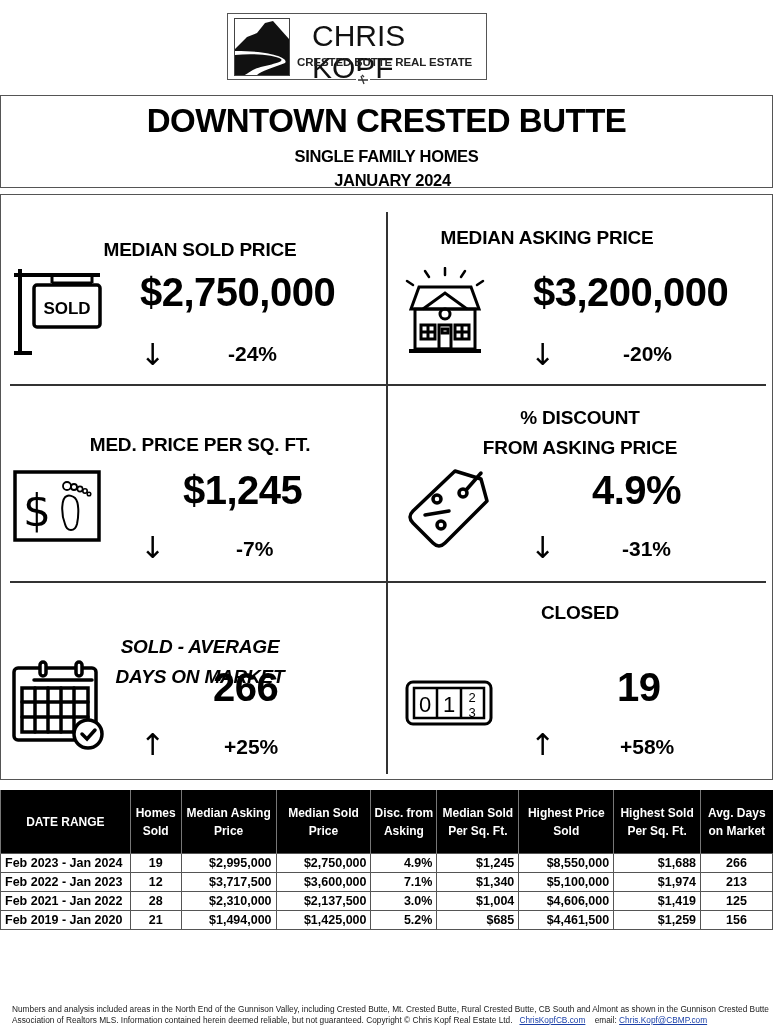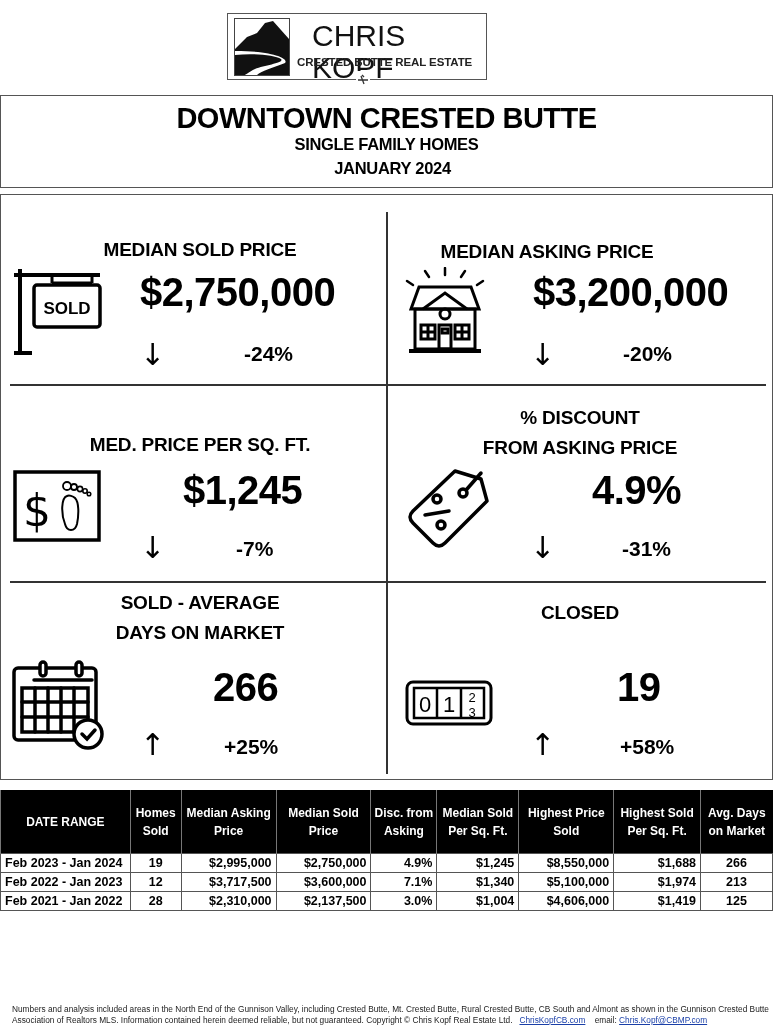--- a/index.html
+++ b/index.html
@@ -9,22 +9,22 @@
 
   
   #logo { left:227px; top:13px; width:260px; height:67px; border:1.5px solid #555; box-sizing:border-box; }
   #logo .mtn { position:absolute; left:6px; top:4px; width:54px; height:56px; border:1px solid #444; background:#fff; overflow:hidden; }
   #logo .name { position:absolute; left:84px; top:6px; font-family:"Liberation Sans", sans-serif; font-size:30px; letter-spacing:0px; line-height:32px; color:#111; }
   #logo .sub { position:absolute; left:69px; top:42px; font-family:Liberation Sans, sans-serif; font-size:11.5px; font-weight:bold; color:#222; letter-spacing:-0.1px;}
   #logo .fly { position:absolute; left:128px; top:57px; width:14px; height:12px; background:#fff; }
 
   
   #titlebox { left:0; top:95px; width:773px; height:93px; border:1.5px solid #555; box-sizing:border-box; text-align:center; }
-  #titlebox .t1 { font-family:"Liberation Sans", sans-serif; font-weight:bold; font-size:29px; margin-top:6px; letter-spacing:-0.5px; }
-  #titlebox .t2 { font-family:"Liberation Sans", sans-serif; font-weight:bold; font-size:16.5px; letter-spacing:-0.3px;}
+  #titlebox .t1 { font-family:"Liberation Sans", sans-serif; font-weight:bold; font-size:33px; margin-top:6px; letter-spacing:-0.5px; }
+  #titlebox .t2 { font-family:"Liberation Sans", sans-serif; font-weight:bold; font-size:16.5px; margin-top:7px; letter-spacing:-0.3px;}
   #titlebox .t3 { font-family:"Liberation Sans", sans-serif; font-weight:bold; font-size:16.5px; margin-top:5px; letter-spacing:-0.3px;padding-left:12px;}
 
   
   #grid { left:0; top:194px; width:773px; height:586px; border:1.5px solid #555; box-sizing:border-box; }
   #vdiv { left:386px; top:212px; width:1.5px; height:562px; background:#333; }
   #hdiv1 { left:10px; top:384px; width:756px; height:1.5px; background:#333; }
   #hdiv2 { left:10px; top:581px; width:756px; height:1.5px; background:#333; }
   .heading { position:absolute; font-family:"Liberation Sans", sans-serif; font-weight:bold; font-size:19px; text-align:center; line-height:30px; letter-spacing:-0.2px; }
   .value { position:absolute; font-family:"Liberation Sans", sans-serif; font-weight:bold; font-size:40px; letter-spacing:-0.5px; }
   .change { position:absolute; font-family:"Liberation Sans", sans-serif; font-weight:bold; font-size:21px; }
@@ -81,25 +81,25 @@
       <line x1="2" y1="86" x2="20" y2="86" stroke="#000" stroke-width="4"></line>
       <line x1="40" y1="8" x2="40" y2="16" stroke="#000" stroke-width="3"></line>
       <line x1="80" y1="8" x2="80" y2="16" stroke="#000" stroke-width="3"></line>
       <line x1="40" y1="16" x2="80" y2="16" stroke="#000" stroke-width="3"></line>
       <rect x="22" y="18" width="66" height="42" rx="3" fill="none" stroke="#000" stroke-width="3.5"></rect>
       <text x="55" y="47" text-anchor="middle" font-family="Liberation Sans, sans-serif" font-weight="bold" font-size="17" fill="#000">SOLD</text>
     </svg>
   </div>
   <div class="value" style="left:140px;top:270px;">$2,750,000</div>
   <div class="arrow" style="left:140px;top:340px;">↓</div>
-  <div class="change" style="left:244px;top:342px;">-24%</div>
-</div>
-
-<div>
-  <div class="heading" style="left:387px;top:237px;width:320px;">MEDIAN ASKING PRICE</div>
+  <div class="change" style="left:228px;top:342px;">-24%</div>
+</div>
+
+<div>
+  <div class="heading" style="left:387px;top:223px;width:320px;">MEDIAN ASKING PRICE</div>
   <div class="icon" style="left:405px;top:267px;">
     <svg width="88" height="92" viewBox="0 0 88 92">
       <g stroke="#000" stroke-width="2.5" fill="none" stroke-linecap="round">
         <line x1="2" y1="14" x2="8" y2="18"></line>
         <line x1="20" y1="4" x2="24" y2="10"></line>
         <line x1="40" y1="1" x2="40" y2="8"></line>
         <line x1="60" y1="4" x2="56" y2="10"></line>
         <line x1="78" y1="14" x2="72" y2="18"></line>
       </g>
       <g stroke="#000" stroke-width="3" fill="none">
@@ -159,21 +159,21 @@
         <line x1="20" y1="52" x2="44" y2="48"></line>
       </g>
     </svg>
   </div>
   <div class="value" style="left:592px;top:468px;">4.9%</div>
   <div class="arrow" style="left:530px;top:533px;">↓</div>
   <div class="change" style="left:622px;top:537px;text-align:right;">-31%</div>
 </div>
 
 <div>
-  <div class="heading" style="left:0;top:588px;width:400px;">
+  <div class="heading" style="left:0;top:632px;width:400px;font-style:italic;">
     <div>SOLD - AVERAGE</div>
     <div>DAYS ON MARKET</div>
   </div>
   <div class="icon" style="left:12px;top:660px;">
     <svg width="92" height="90" viewBox="0 0 92 90">
       <g fill="none" stroke="#000" stroke-width="3.5" stroke-linecap="round">
         <rect x="2" y="8" width="82" height="72" rx="4"></rect>
         <rect x="28" y="2" width="6" height="14" rx="3" fill="#fff"></rect>
         <rect x="64" y="2" width="6" height="14" rx="3" fill="#fff"></rect>
         <line x1="22" y1="20" x2="80" y2="20"></line>
@@ -267,20 +267,31 @@
       <td class="l">Feb 2021 - Jan 2022</td>
       <td class="c">28</td>
       <td class="r">$2,310,000</td>
       <td class="r">$2,137,500</td>
       <td class="r">3.0%</td>
       <td class="r">$1,004</td>
       <td class="r">$4,606,000</td>
       <td class="r">$1,419</td>
       <td class="c">125</td>
     </tr>
+    <tr>
+      <td class="l">Feb 2019 - Jan 2020</td>
+      <td class="c">21</td>
+      <td class="r">$1,494,000</td>
+      <td class="r">$1,425,000</td>
+      <td class="r">5.2%</td>
+      <td class="r">$685</td>
+      <td class="r">$4,461,500</td>
+      <td class="r">$1,259</td>
+      <td class="c">156</td>
+    </tr>
   </tbody>
 </table>
 
 <div id="footer" class="abs">
   <span>Numbers and analysis included areas in the North End of the Gunnison Valley, including Crested Butte, Mt. Crested Butte, Rural Crested Butte, CB South and Almont as shown in the Gunnison Crested Butte Association of Realtors MLS.  Information contained herein deemed reliable, but not guaranteed. Copyright © Chris Kopf Real Estate Ltd.</span>&nbsp;&nbsp;
   <a>ChrisKopfCB.com</a>&nbsp;&nbsp;&nbsp;
   <span>email:</span>
   <a>Chris.Kopf@CBMP.com</a>
 </div>
 

